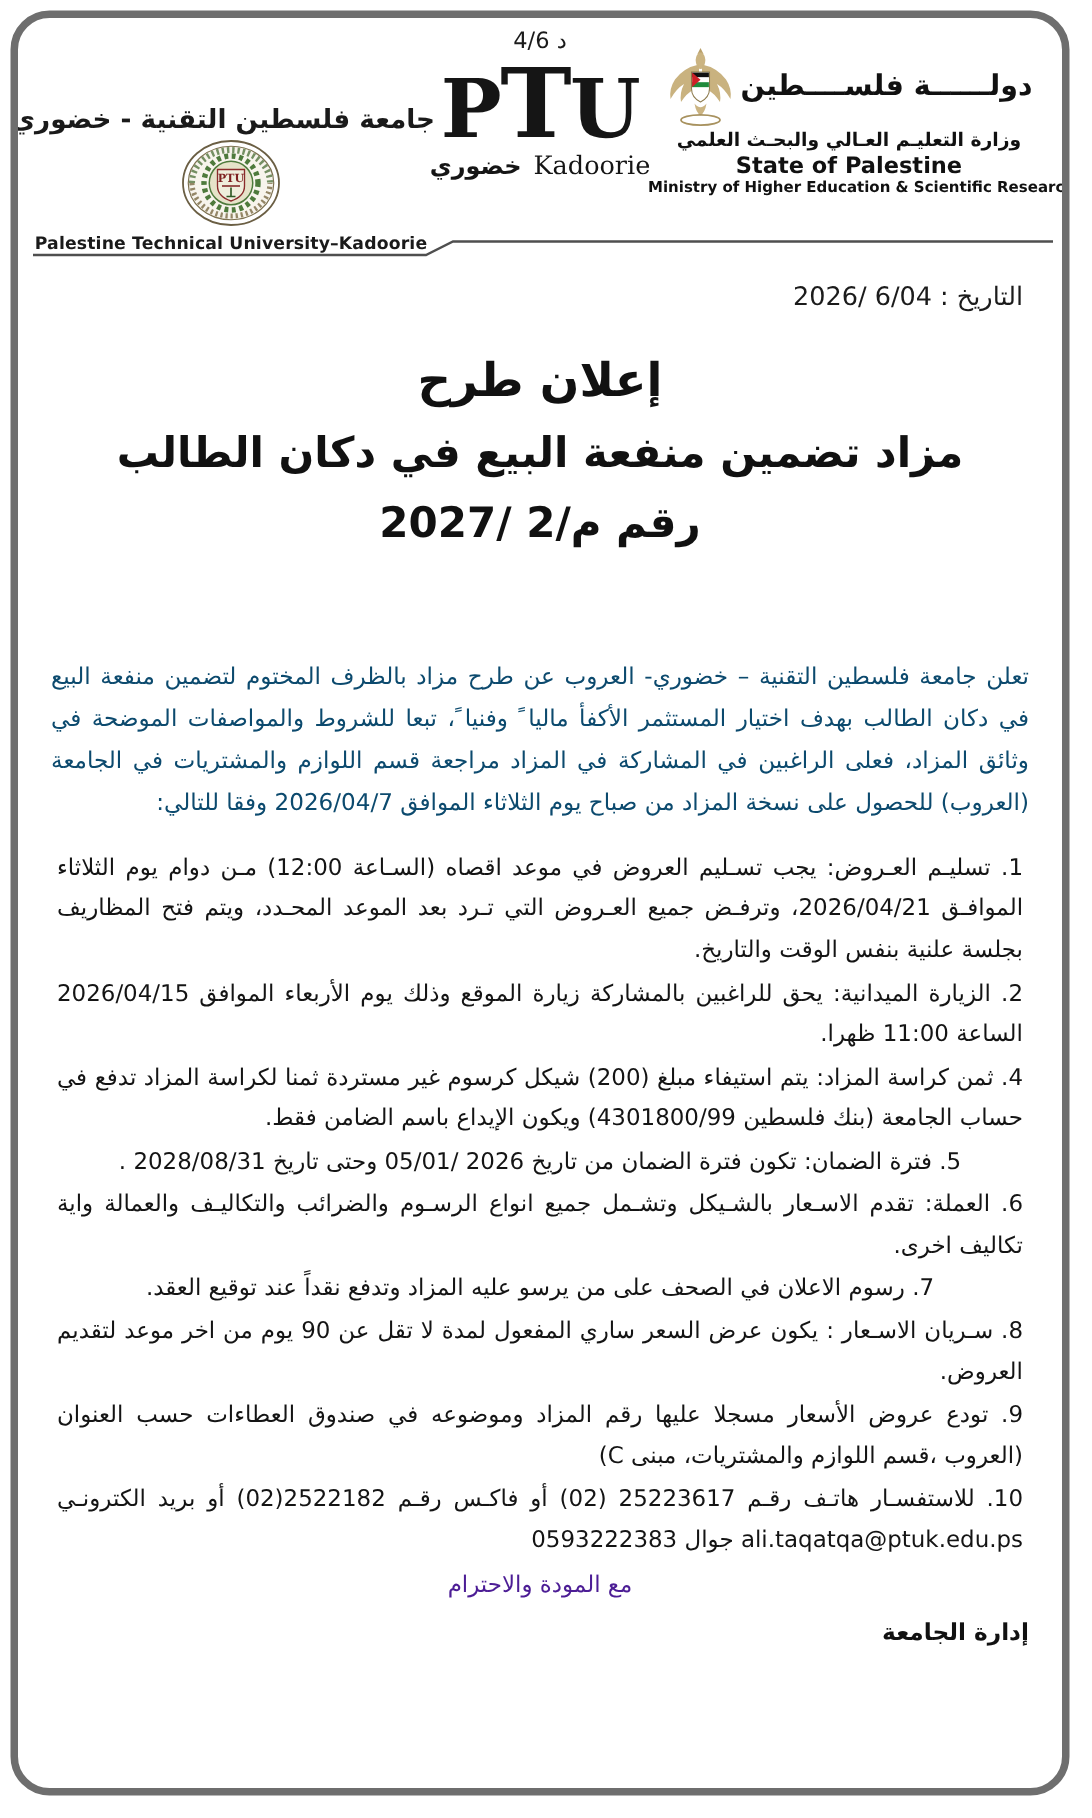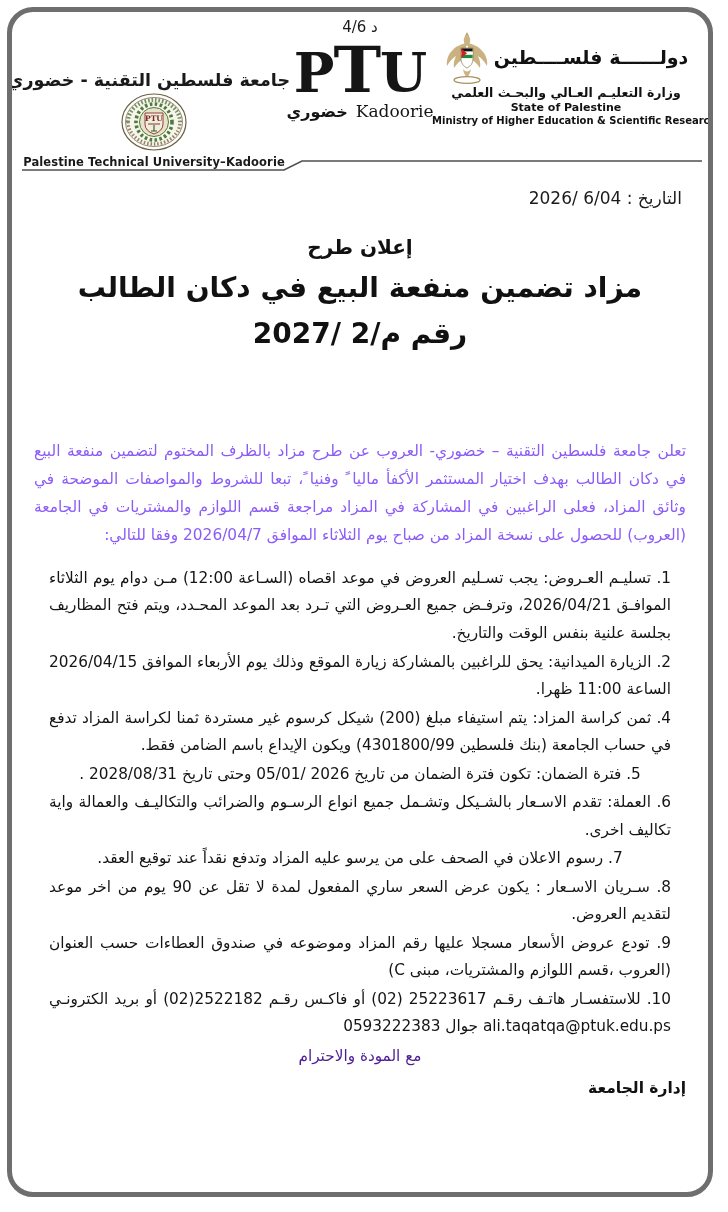--- a/index.html
+++ b/index.html
@@ -86,21 +86,21 @@
     flex: 0 0 auto;
   }
   .ministry-ar {
     font-size: 12.5px;
     font-weight: 700;
     color: #111;
     margin-top: 1px;
     letter-spacing: 0.2px;
   }
   .ministry-en1 {
-    font-size: 11px;
+    font-size: 15px;
     font-weight: 700;
     color: #111;
     direction: ltr;
     margin-top: 1px;
   }
   .ministry-en2 {
     font-size: 10px;
     font-weight: 700;
     color: #111;
     direction: ltr;
@@ -199,21 +199,21 @@
   
   .titles {
     position: absolute;
     top: 222px;
     right: 0;
     left: 0;
     text-align: center;
     direction: rtl;
   }
   .title-1 {
-    font-size: 20px;
+    font-size: 31px;
     font-weight: 700;
     color: #111;
     line-height: 1.3;
   }
   .title-2 {
     font-size: 28px;
     font-weight: 700;
     color: #111;
     line-height: 1.55;
     margin-top: 6px;
@@ -232,34 +232,34 @@
     top: 410px;
     right: 22px;
     left: 22px;
     direction: rtl;
   }
   .intro {
     font-size: 15.4px;
     line-height: 1.82;
     text-align: justify;
     text-align-last: right;
-    color: #8b5cf6;
+    color: #0c4a6e;
   }
   ol.clauses {
     list-style: none;
     margin: 2px 0 0 0;
     padding: 0;
   }
   ol.clauses li {
     font-size: 15.3px;
     line-height: 1.8;
     text-align: justify;
     text-align-last: right;
     color: #141414;
-    margin: 1px 15px;
+    margin: 1px 4px;
   }
   ol.clauses li.center-last { text-align-last: center; }
   .mono-num { font-family: "DejaVu Sans", sans-serif; }
 
   .closing {
     margin-top: 6px;
     text-align: center;
     font-size: 15.3px;
     color: #4c1d95;
   }

